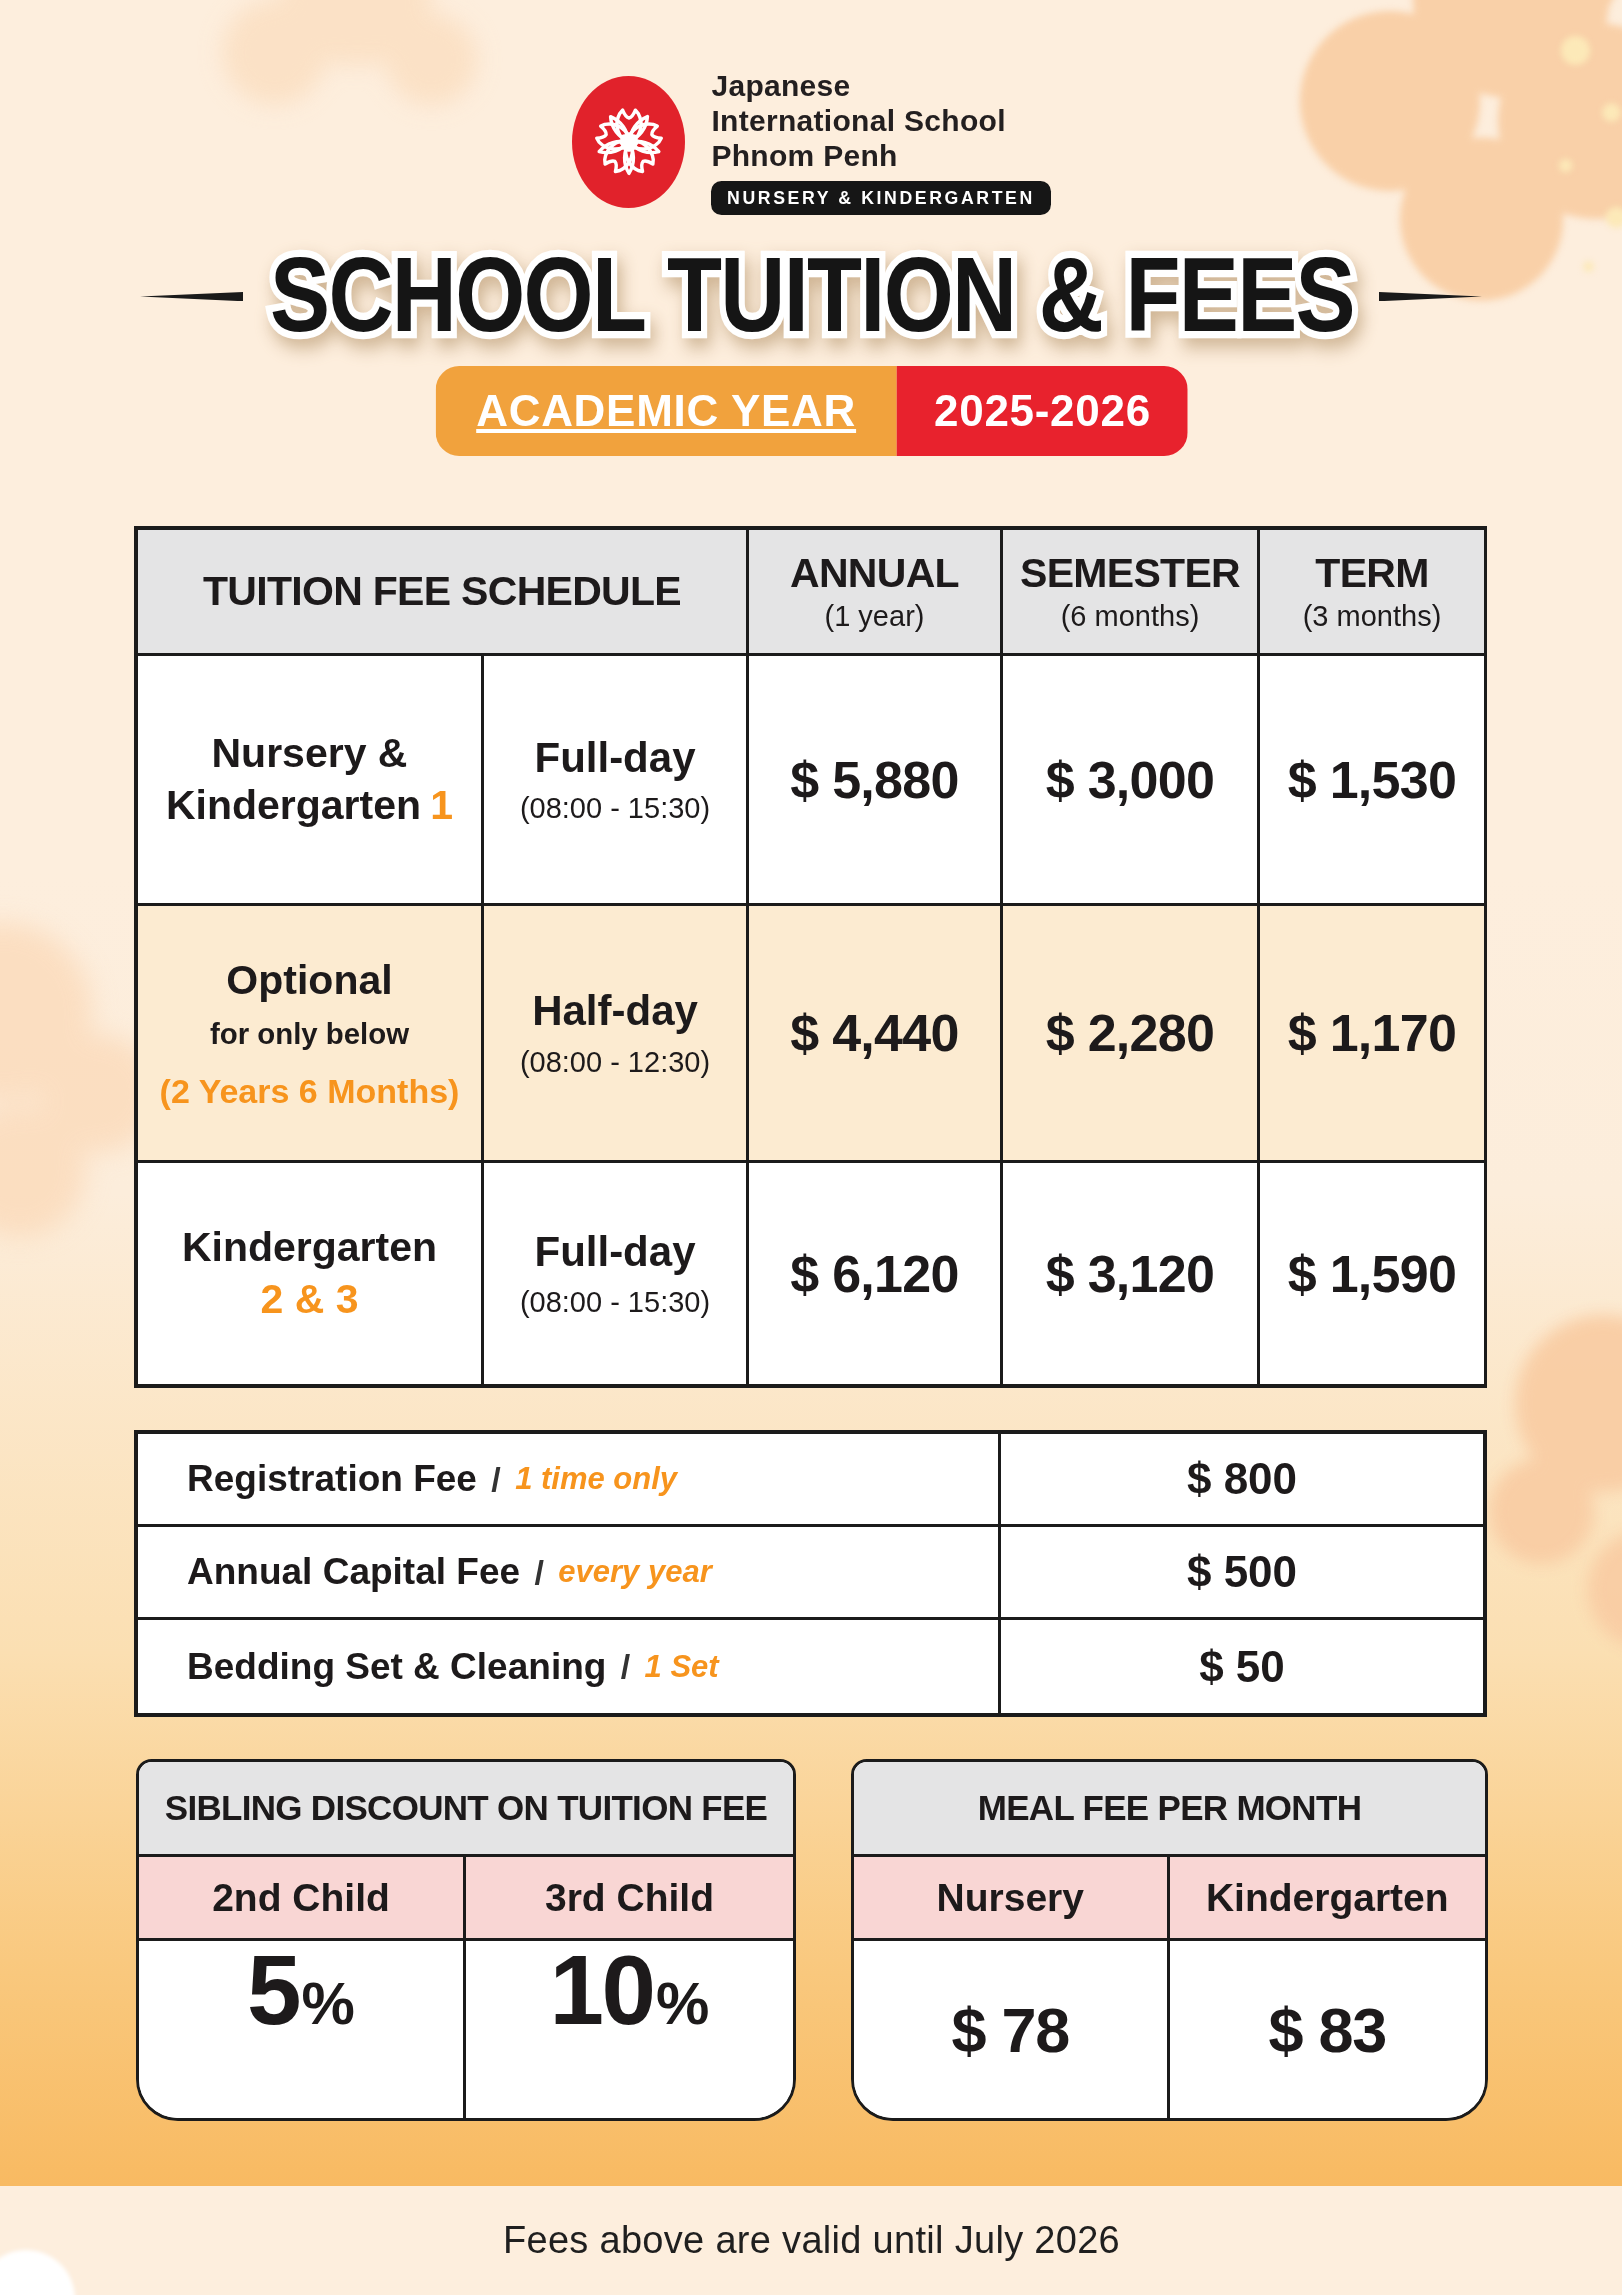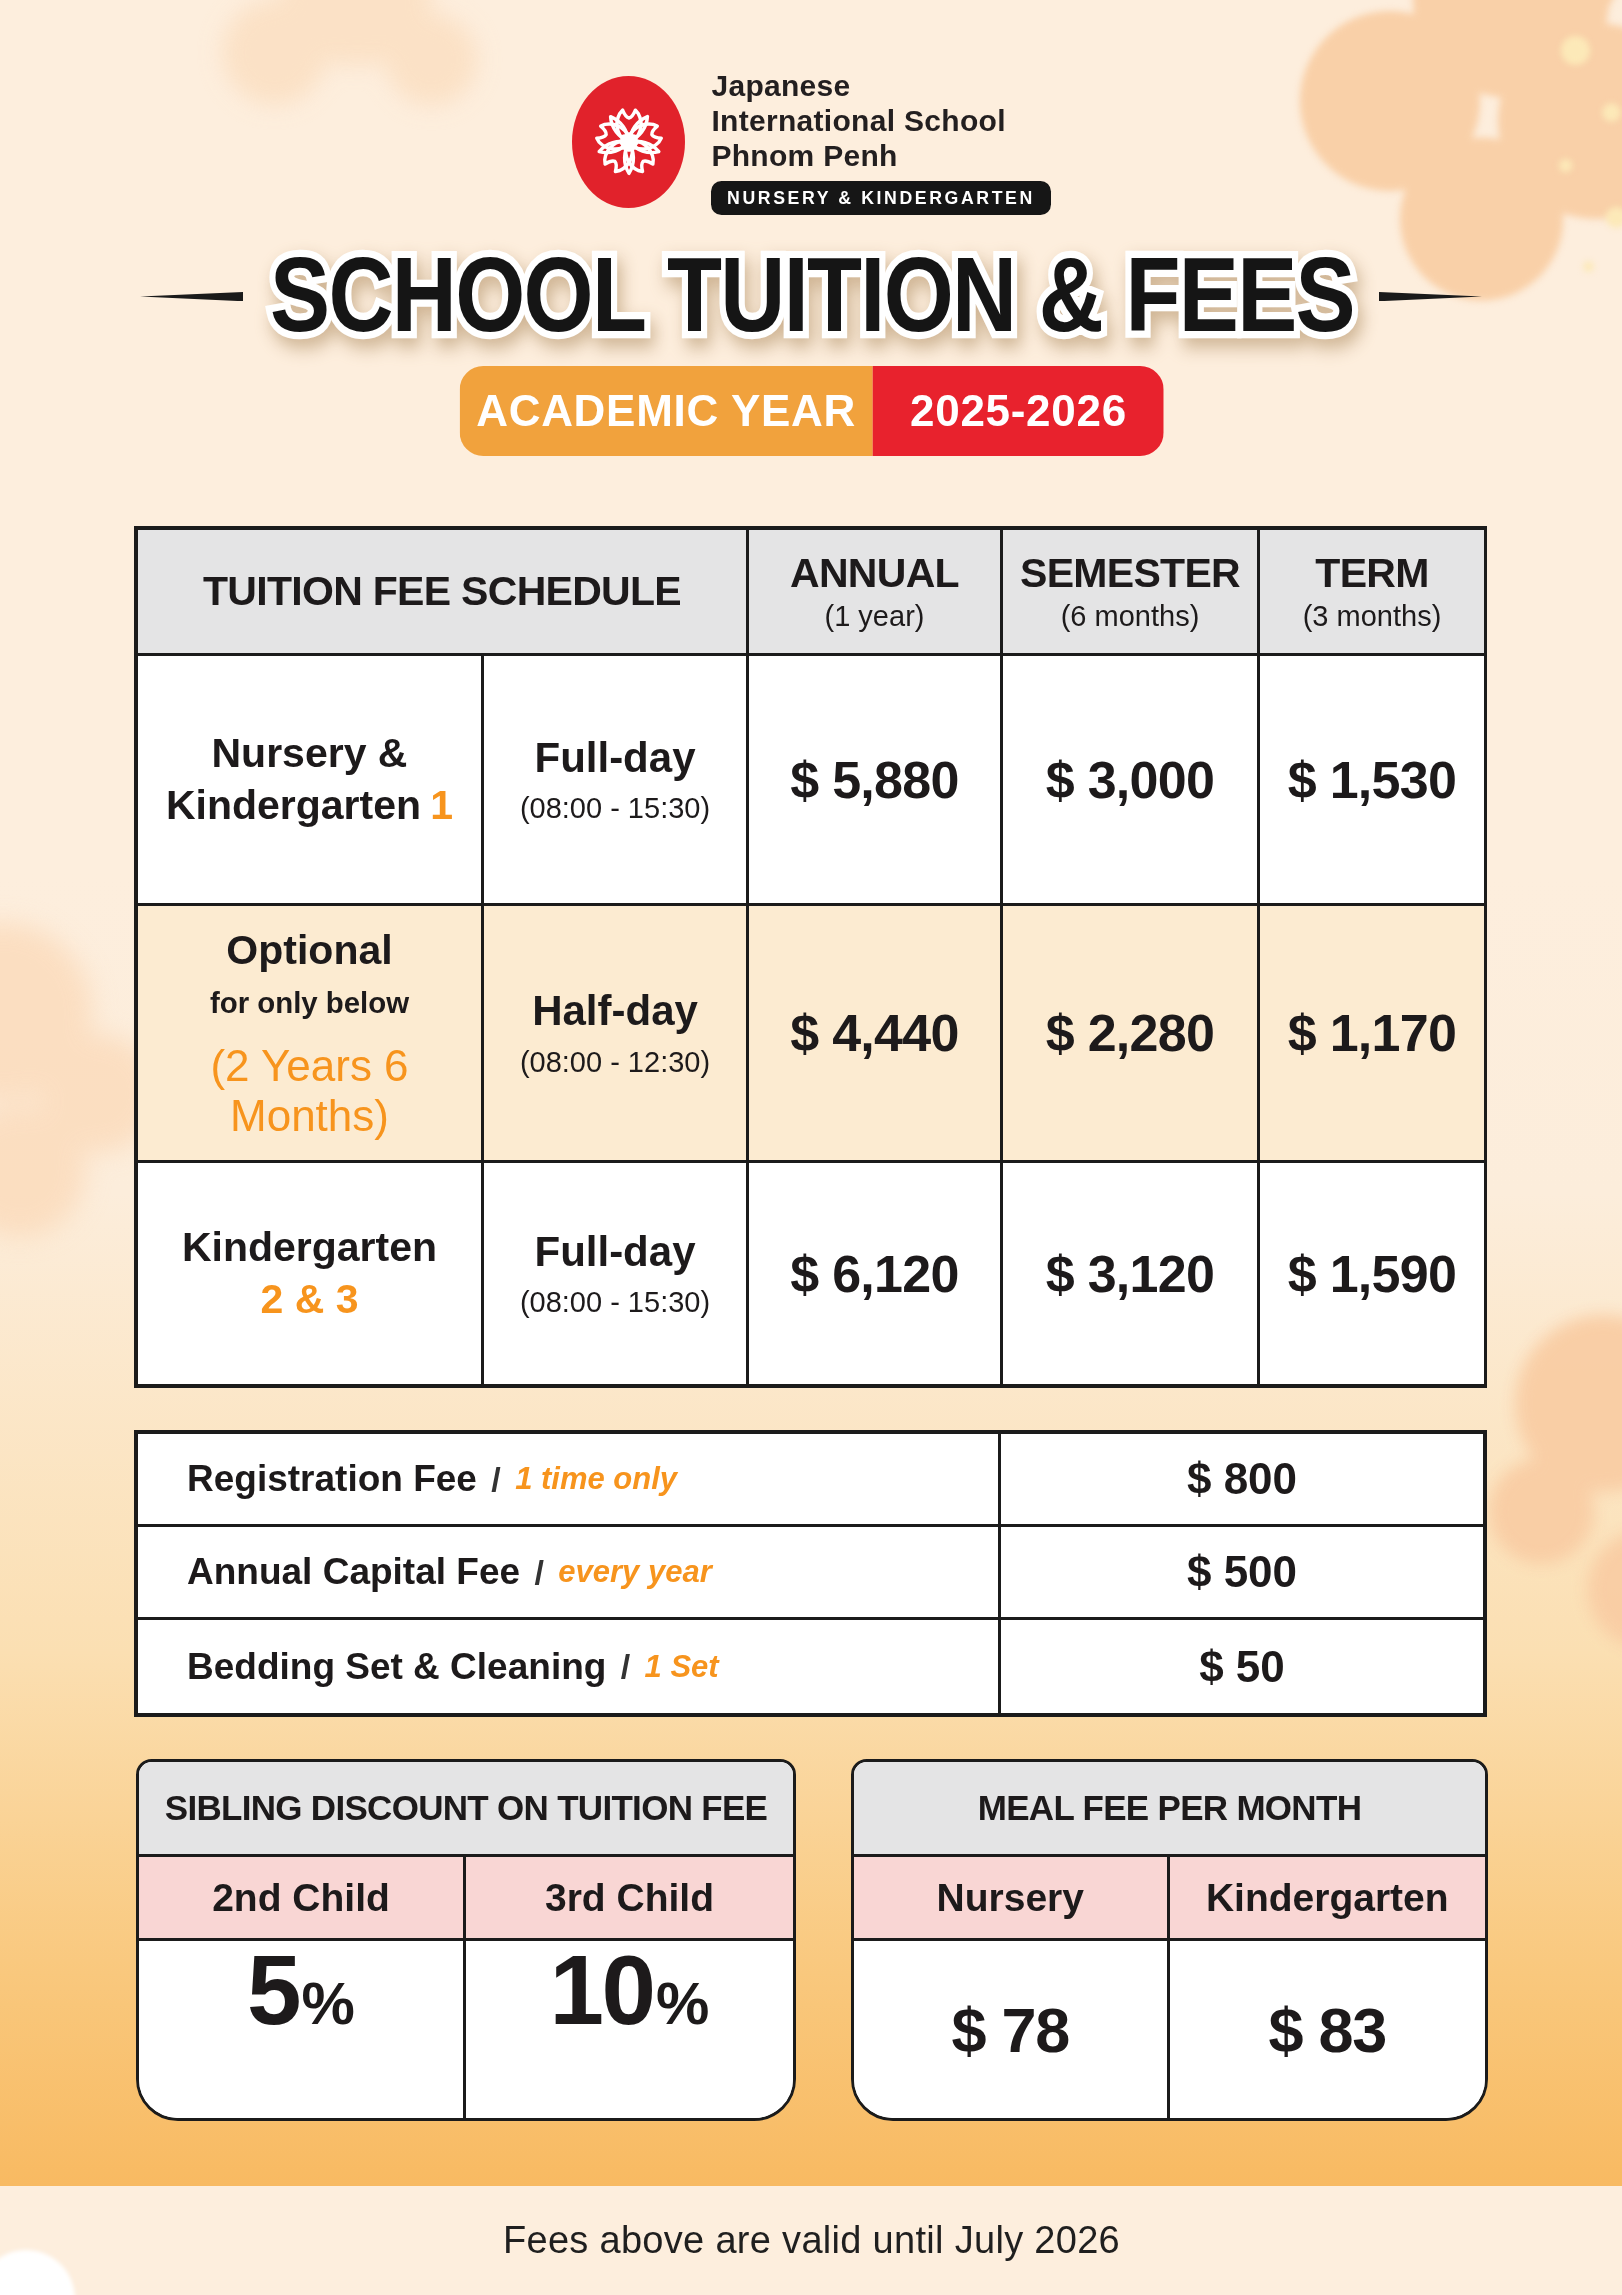--- a/index.html
+++ b/index.html
@@ -55,21 +55,21 @@
     filter:drop-shadow(5.2px 9.2px 9.2px rgba(150,110,60,.45));}
   .title-fill{position:relative;color:#151515;}
   .dash{position:absolute;top:292px;width:103px;height:9.2px;background:#1a1a1a;z-index:3;}
   .dash-left{left:140px;clip-path:polygon(0 50%,100% 0,100% 100%);}
   .dash-right{left:1379px;clip-path:polygon(0 0,100% 50%,0 100%);}
 
   
   .year-pill{position:absolute;top:366px;left:50%;transform:translateX(-50%);
     height:90px;display:flex;border-radius:23.6px;overflow:hidden;z-index:3;}
   .year-seg{display:flex;align-items:center;color:#fff;font-weight:bold;font-size:44px;letter-spacing:0.7px;}
-  .year-label{background:#f1a23d;padding:0 17px;}
+  .year-label{background:#f1a23d;padding:0 41px;text-decoration:underline;}
   .year-years{background:#e8222d;padding:8px 37px;}
 
   
   .tbl{position:absolute;z-index:3;background:#ffffff;box-sizing:content-box;
     border:4.6px solid #1b1b1b;display:grid;}
   .cell{display:flex;flex-direction:column;align-items:center;justify-content:center;
     box-sizing:border-box;text-align:center;background:#fff;}
   .br{border-right:3.9px solid #1b1b1b;}
   .bb{border-bottom:3.9px solid #1b1b1b;}
   .hdr{background:#e4e4e5;}
@@ -80,21 +80,21 @@
   
   .tuition{left:134px;top:526px;width:1345px;
     grid-template-columns:346px 265px 254px 257px 224px;
     grid-template-rows:126px 250px 257px 221px;}
   .sched-hdr{grid-column:1/3;font-size:41px;font-weight:bold;letter-spacing:-0.7px;}
   .period-title{font-size:41px;font-weight:bold;letter-spacing:-0.7px;}
   .period-sub{font-size:29px;font-weight:normal;margin-top:3px;}
   .prog-l1{font-size:41px;font-weight:bold;line-height:1.25;}
   .prog-line{display:flex;align-items:baseline;gap:9.2px;font-size:41px;font-weight:bold;line-height:1.25;}
   .prog-sub{font-size:29.4px;font-weight:bold;margin-top:10.5px;}
-  .prog-accent{font-size:44px;font-weight:normal;margin-top:21px;}
+  .prog-accent{font-size:34px;font-weight:bold;margin-top:21px;}
   .daytype{font-size:42px;font-weight:bold;}
   .hours{font-size:29px;font-weight:normal;margin-top:10.5px;}
   .price{font-size:52px;font-weight:bold;letter-spacing:-0.7px;}
 
   
   .fees{left:134px;top:1430px;width:1345px;
     grid-template-columns:863px 482px;
     grid-template-rows:93px 93px 93px;}
   .fee-label-cell{flex-direction:row;justify-content:flex-start;padding-left:49px;gap:14.4px;align-items:center;}
   .fee-label{font-size:37px;font-weight:bold;}

